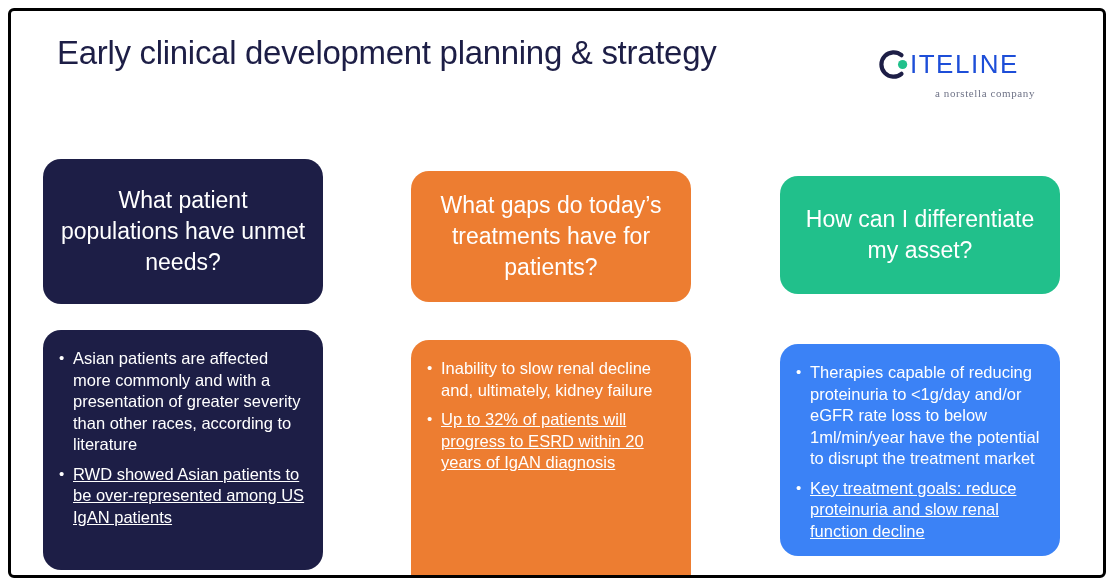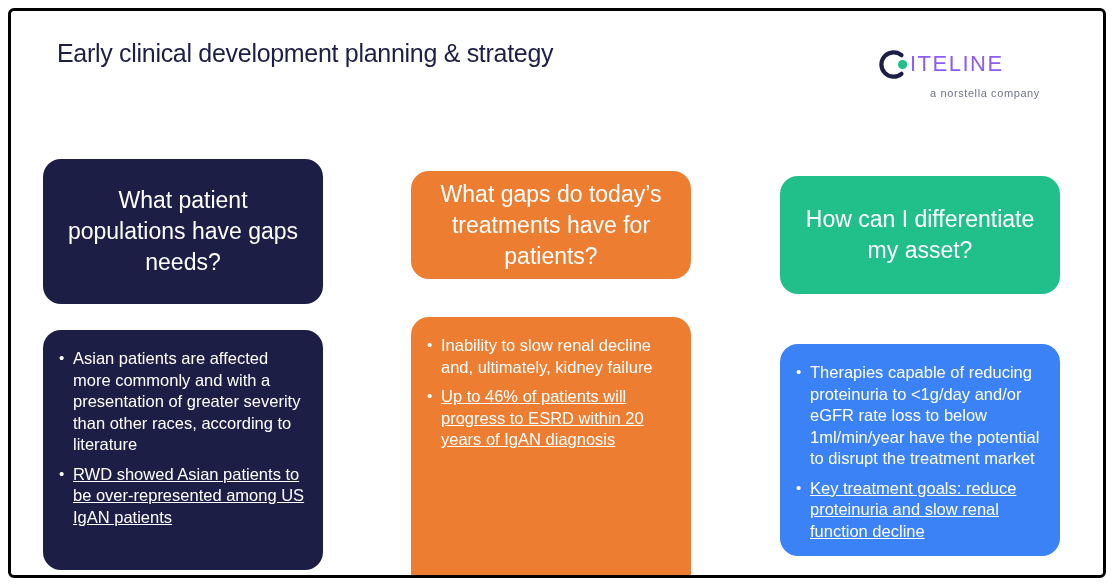--- a/index.html
+++ b/index.html
@@ -25,21 +25,21 @@
     box-sizing: border-box;
     overflow: hidden;
   }
 
   
   .slide-title {
     position: absolute;
     left: 46px;
     top: 22px;
     width: 800px;
-    font-size: 25px;
+    font-size: 33px;
     line-height: 40px;
     color: #1d1e46;
     font-weight: 400;
     letter-spacing: -0.3px;
   }
 
   .logo {
     position: absolute;
     right: 28px;
     top: 34px;
@@ -53,32 +53,33 @@
     height: 38px;
   }
   .logo-c {
     width: 33px;
     height: 33px;
     position: relative;
     margin-right: 2px;
   }
   .logo-c svg { display: block; }
   .logo-text {
-    font-size: 22px;
+    font-size: 26px;
     letter-spacing: 1.5px;
-    color: #8b5cf6;
+    color: #1d4ed8;
     font-weight: 400;
   }
   .logo-tag {
     text-align: center;
     font-size: 11px;
     letter-spacing: 0.6px;
     color: #6f7387;
     margin-top: 4px;
     padding-left: 20px;
+    font-family: Liberation Serif, serif;
   }
 
   
   .columns {
     position: absolute;
     left: 0;
     top: 148px;
     width: 1098px;
     height: 418px;
   }
@@ -98,21 +99,21 @@
     display: flex;
     align-items: center;
     justify-content: center;
     padding: 10px 16px;
     box-sizing: border-box;
     font-size: 23px;
     line-height: 31px;
     font-weight: 400;
   }
   .head-1 { background: #1d1e46; height: 145px; }
-  .head-2 { background: #ed7d31; height: 108px; margin-top: 12px; }
+  .head-2 { background: #ed7d31; height: 131px; margin-top: 12px; }
   .head-3 { background: #21c08b; height: 118px; margin-top: 17px; }
 
   .card-body {
     border-radius: 18px;
     color: #ffffff;
     box-sizing: border-box;
     padding: 18px 16px 16px 12px;
     font-size: 16.5px;
     line-height: 21.5px;
   }
@@ -155,38 +156,38 @@
       </span>
       <span class="logo-text">ITELINE</span>
     </div>
     <div class="logo-tag">a norstella company</div>
   </div>
 
   <div class="columns">
 
     <div class="col col-1">
       <div class="card-head head-1">
-        <span>What patient populations have gaps needs?</span>
+        <span>What patient populations have unmet needs?</span>
       </div>
       <div class="card-body body-1">
         <ul>
           <li>Asian patients are affected more commonly and with a presentation of greater severity than other races, according to literature</li>
           <li>RWD showed Asian patients to be over-represented among US IgAN patients</li>
         </ul>
       </div>
     </div>
 
     <div class="col col-2">
       <div class="card-head head-2">
         <span>What gaps do today’s treatments have for patients?</span>
       </div>
       <div class="card-body body-2">
         <ul>
           <li>Inability to slow renal decline and, ultimately, kidney failure</li>
-          <li>Up to 46% of patients will progress to ESRD within 20 years of IgAN diagnosis</li>
+          <li>Up to 32% of patients will progress to ESRD within 20 years of IgAN diagnosis</li>
         </ul>
       </div>
     </div>
 
     <div class="col col-3">
       <div class="card-head head-3">
         <span>How can I differentiate my asset?</span>
       </div>
       <div class="card-body body-3">
         <ul>

